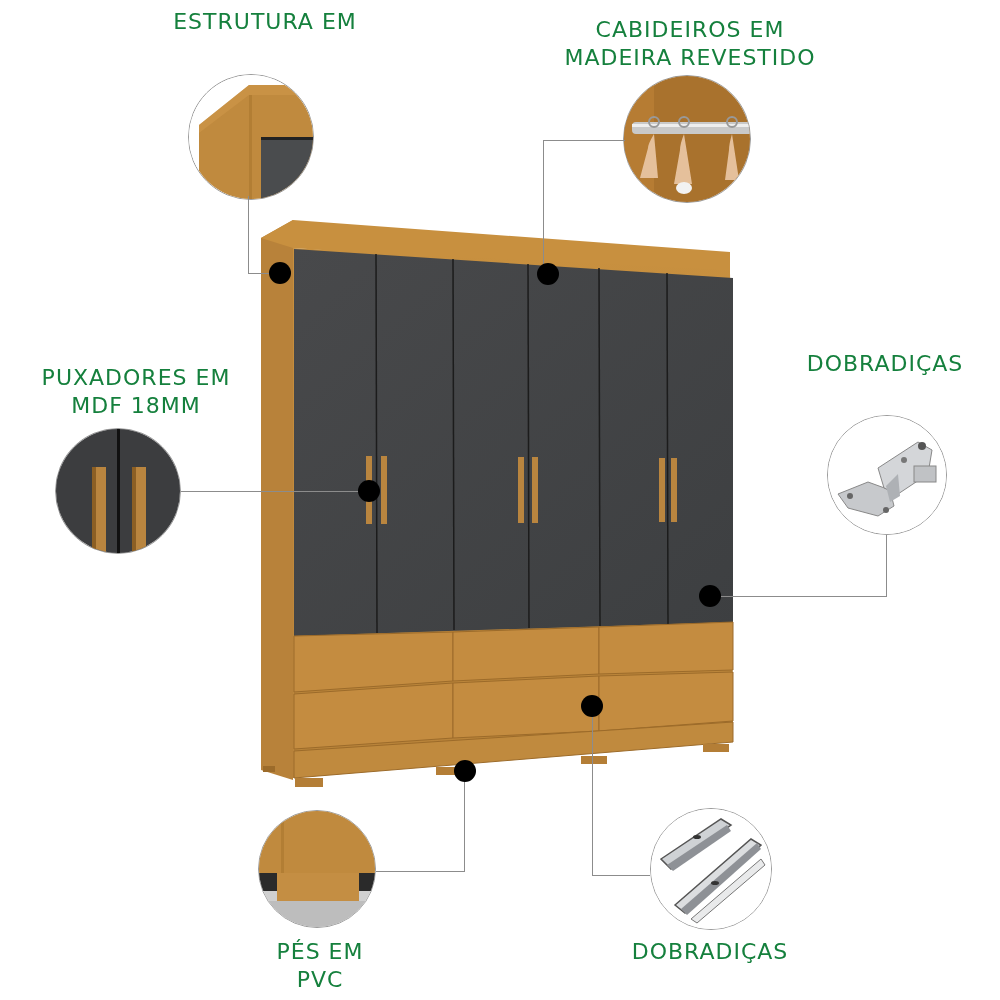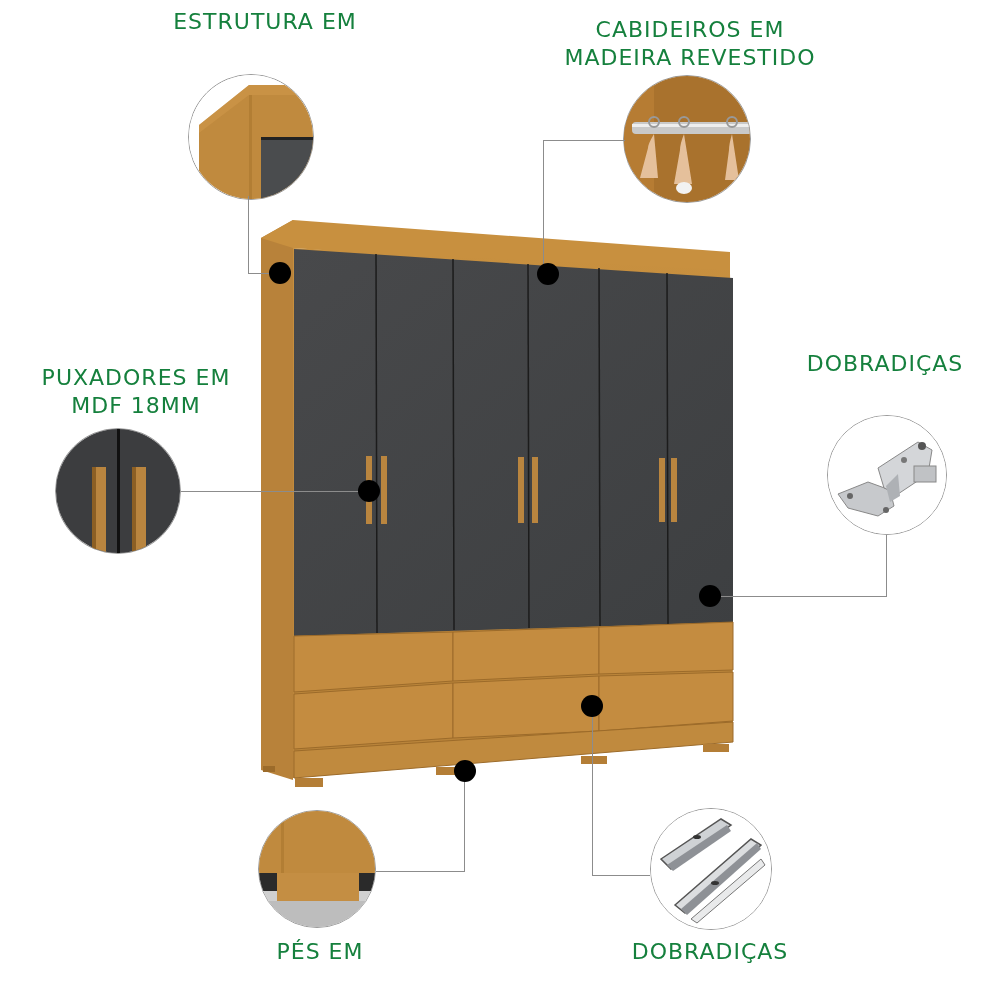--- a/index.html
+++ b/index.html
@@ -30,20 +30,21 @@
 </div>
 <div class="label" style="left:21px; top:364px; width:230px;">
   <span>PUXADORES EM</span>
   <span>MDF 18MM</span>
 </div>
 <div class="label" style="left:780px; top:350px; width:210px;">
   <span>DOBRADIÇAS</span>
 </div>
 <div class="label" style="left:230px; top:938px; width:180px;text-align:center;">
   <span>PÉS EM</span>
+  <span>PVC</span>
 </div>
 <div class="label" style="left:600px; top:938px; width:220px;">
   <span>DOBRADIÇAS</span>
 </div>
 
 <div class="circle" style="left:188px; top:74px; width:126px; height:126px;">
   <svg width="126" height="126" viewBox="0 0 126 126">
     <rect width="126" height="126" fill="#fff"></rect>
     <polygon points="10,50 60,10 126,10 126,126 10,126" fill="#C08A3E"></polygon>
     <polygon points="10,50 60,10 126,10 126,20 60,20 10,58" fill="#D29A4C" opacity="0.5"></polygon>

